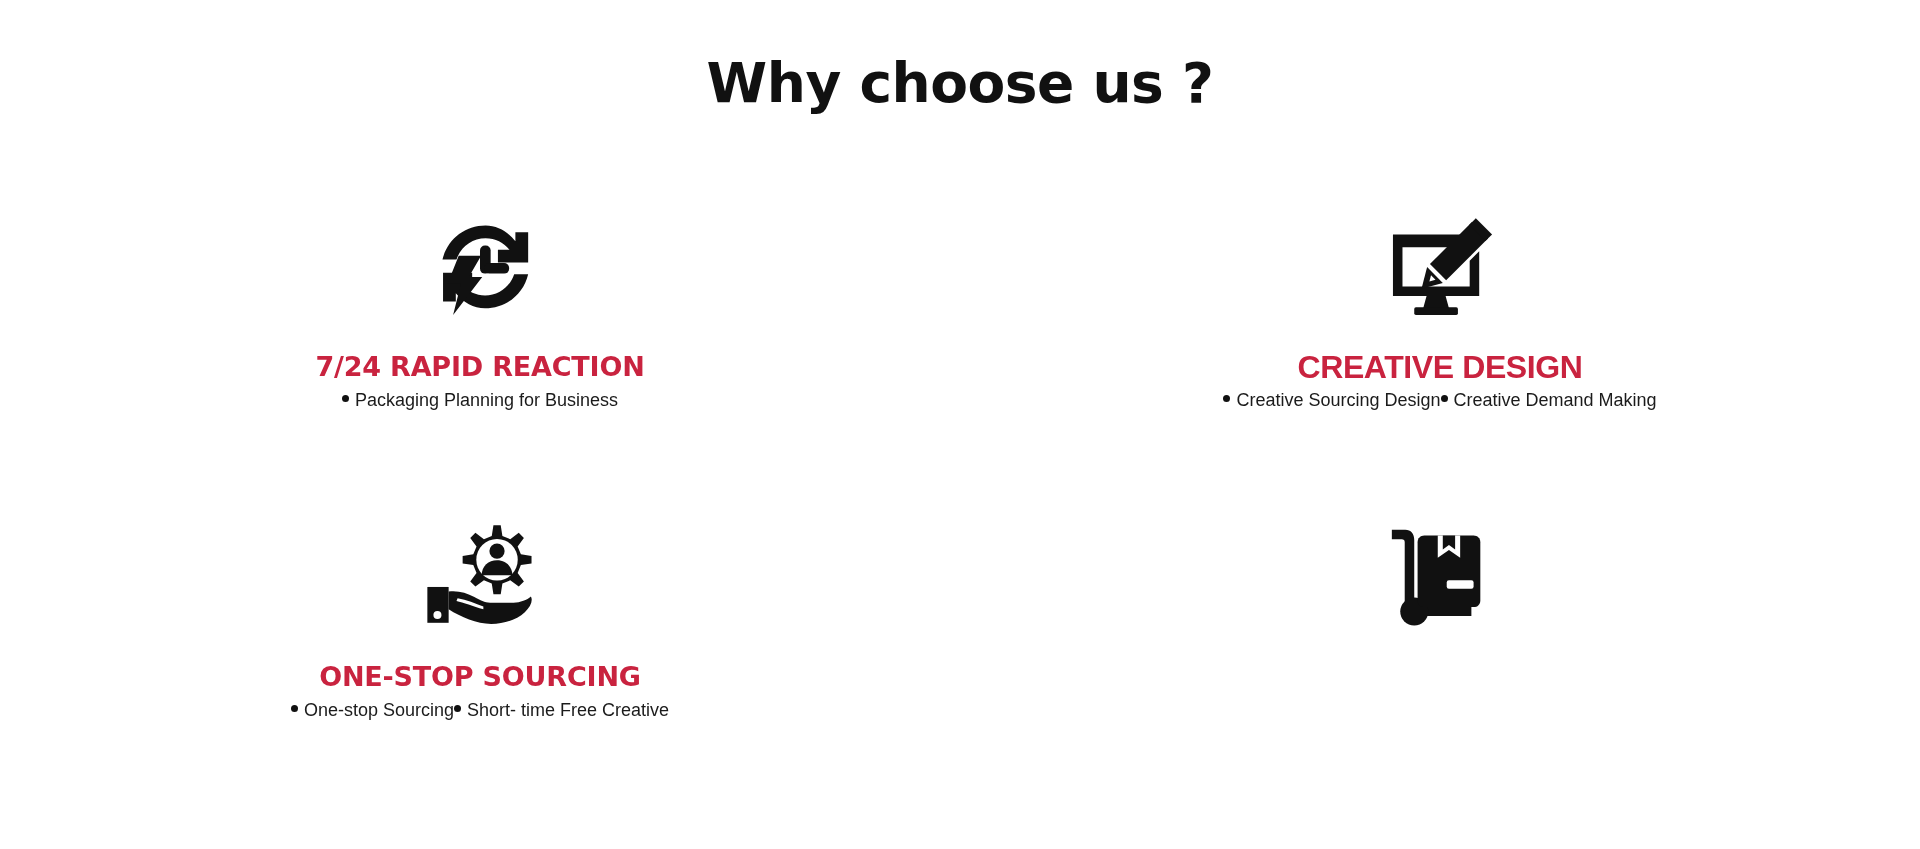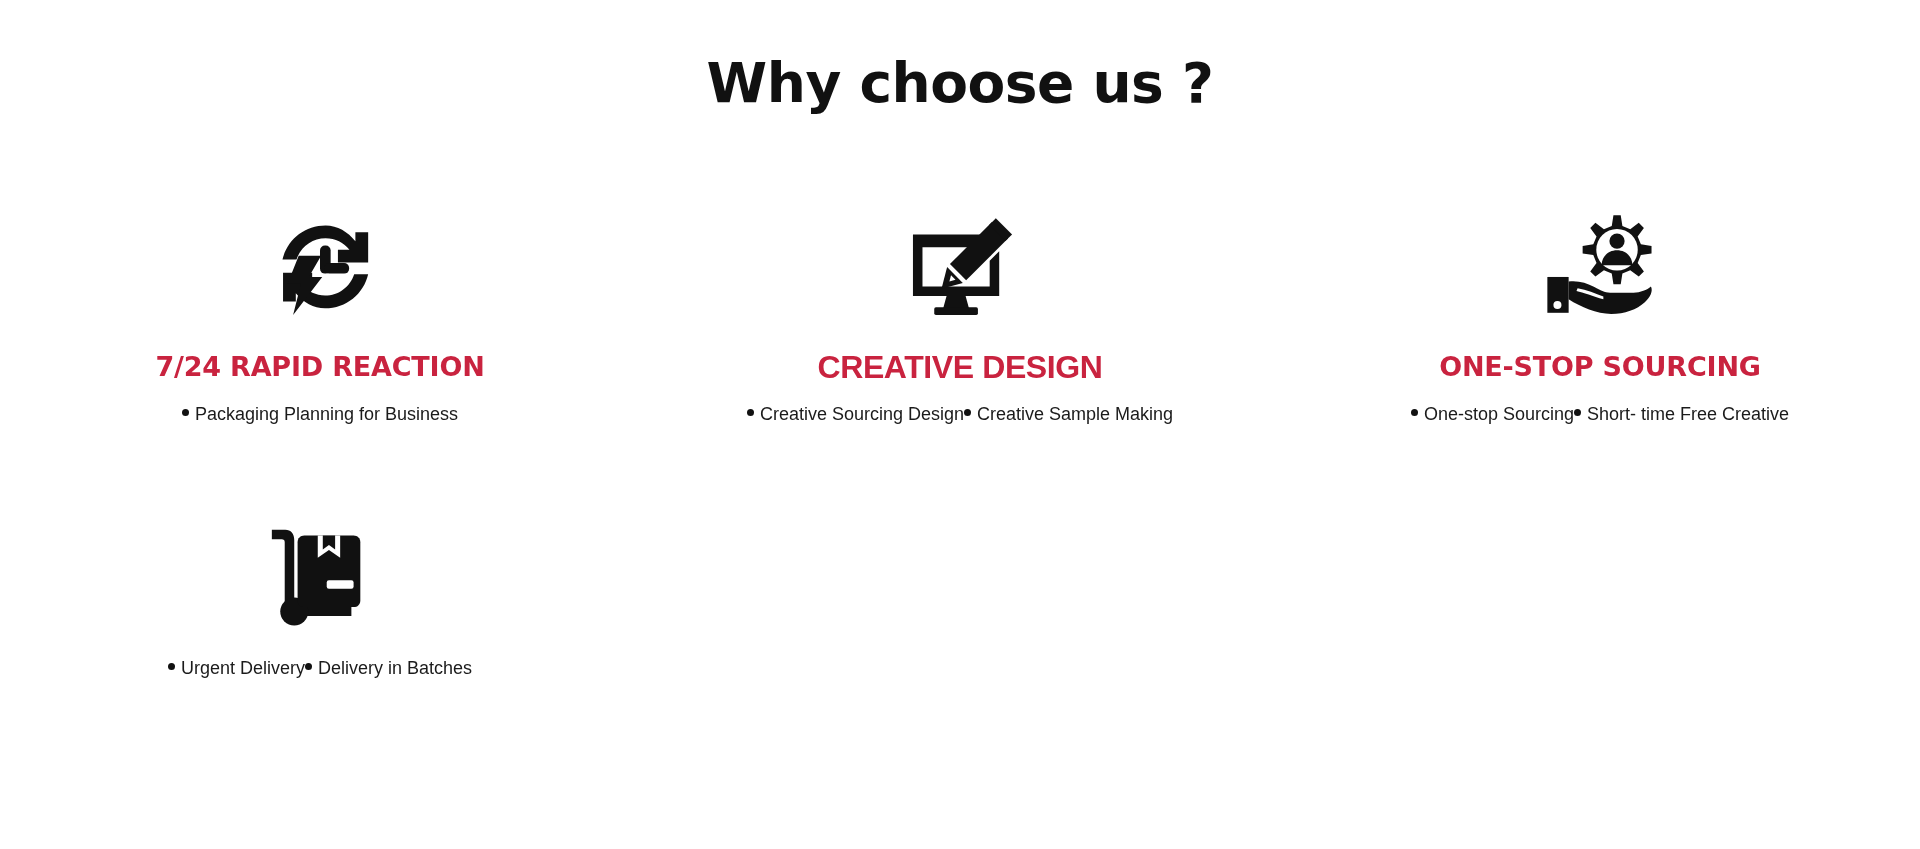--- a/index.html
+++ b/index.html
@@ -40,21 +40,21 @@
   }
 
   
   .features {
     position: absolute;
     top: 175px;
     left: 0;
     width: 1920px;
     height: 620px;
     display: grid;
-    grid-template-columns: 1fr 1fr 1fr;
+    grid-template-columns: 1fr 1fr;
     grid-template-rows: 1fr 1fr;
     column-gap: 0;
     row-gap: 0;
   }
 
   .feature {
     position: relative;
     display: flex;
     flex-direction: column;
     align-items: center;
@@ -89,21 +89,21 @@
     white-space: pre;
   }
   .feature-title.wide {
     font-family: "Liberation Sans", sans-serif;
     font-weight: bold;
     letter-spacing: -0.4px;
     font-size: 32px;
   }
 
   .feature-bullets {
-    margin-top: 19px;
+    margin-top: 5px;
     display: flex;
     flex-direction: row;
     align-items: baseline;
     justify-content: center;
     color: #1b1b1b;
   }
 
   .bullet {
     display: inline-flex;
     align-items: baseline;
@@ -174,21 +174,21 @@
         </svg>
       </div>
       <div class="feature-title wide">CREATIVE DESIGN</div>
       <div class="feature-bullets">
         <span class="bullet">
           <span class="dot"></span>
           <span>Creative Sourcing Design</span>
         </span>
         <span class="bullet">
           <span class="dot"></span>
-          <span>Creative Sample Making</span>
+          <span>Creative Demand Making</span>
         </span>
       </div>
     </div>
 
     <div class="feature row-2-item">
       <div class="feature-icon">
         <svg viewBox="0 0 100 100" xmlns="http://www.w3.org/2000/svg" aria-hidden="true">
 
           <path d="M62 3 L68.5 3 L70 12.4 L77 15.3 L84.6 9.7 L89.2 14.3 L83.6 21.9 L86.5 28.9 L96 30.4 L96 37 L86.5 38.5 L83.6 45.5 L89.2 53.1 L84.6 57.7 L77 52.1 L70 55 L68.5 64.4 L62 64.4 L60.5 55 L53.5 52.1 L45.9 57.7 L41.3 53.1 L46.9 45.5 L44 38.5 L34.5 37 L34.5 30.4 L44 28.9 L46.9 21.9 L41.3 14.3 L45.9 9.7 L53.5 15.3 L60.5 12.4 Z"></path>
           <circle cx="65.2" cy="33.7" r="18.5" fill="#ffffff"></circle>
@@ -228,26 +228,16 @@
           <circle cx="27" cy="80" r="12.5"></circle>
 
           <path d="M30 18 C30 14.5 32.5 12 36 12 L80 12 C83.5 12 86 14.5 86 18 L86 70 C86 73.5 83.5 76 80 76 L36 76 C32.5 76 30 73.5 30 70 Z"></path>
 
           <path d="M48 12 L68 12 L68 32 L58 25 L48 32 Z" fill="#ffffff"></path>
           <path d="M52.5 12 L63.5 12 L63.5 24.5 L58 20.5 L52.5 24.5 Z"></path>
 
           <rect x="56" y="52" width="24" height="7.5" rx="2" fill="#ffffff"></rect>
         </svg>
       </div>
-      <div class="feature-bullets">
-        <span class="bullet">
-          <span class="dot"></span>
-          <span>Urgent Delivery</span>
-        </span>
-        <span class="bullet">
-          <span class="dot"></span>
-          <span>Delivery in Batches</span>
-        </span>
-      </div>
     </div>
 
   </div>
 </div>
 
 </body></html>

